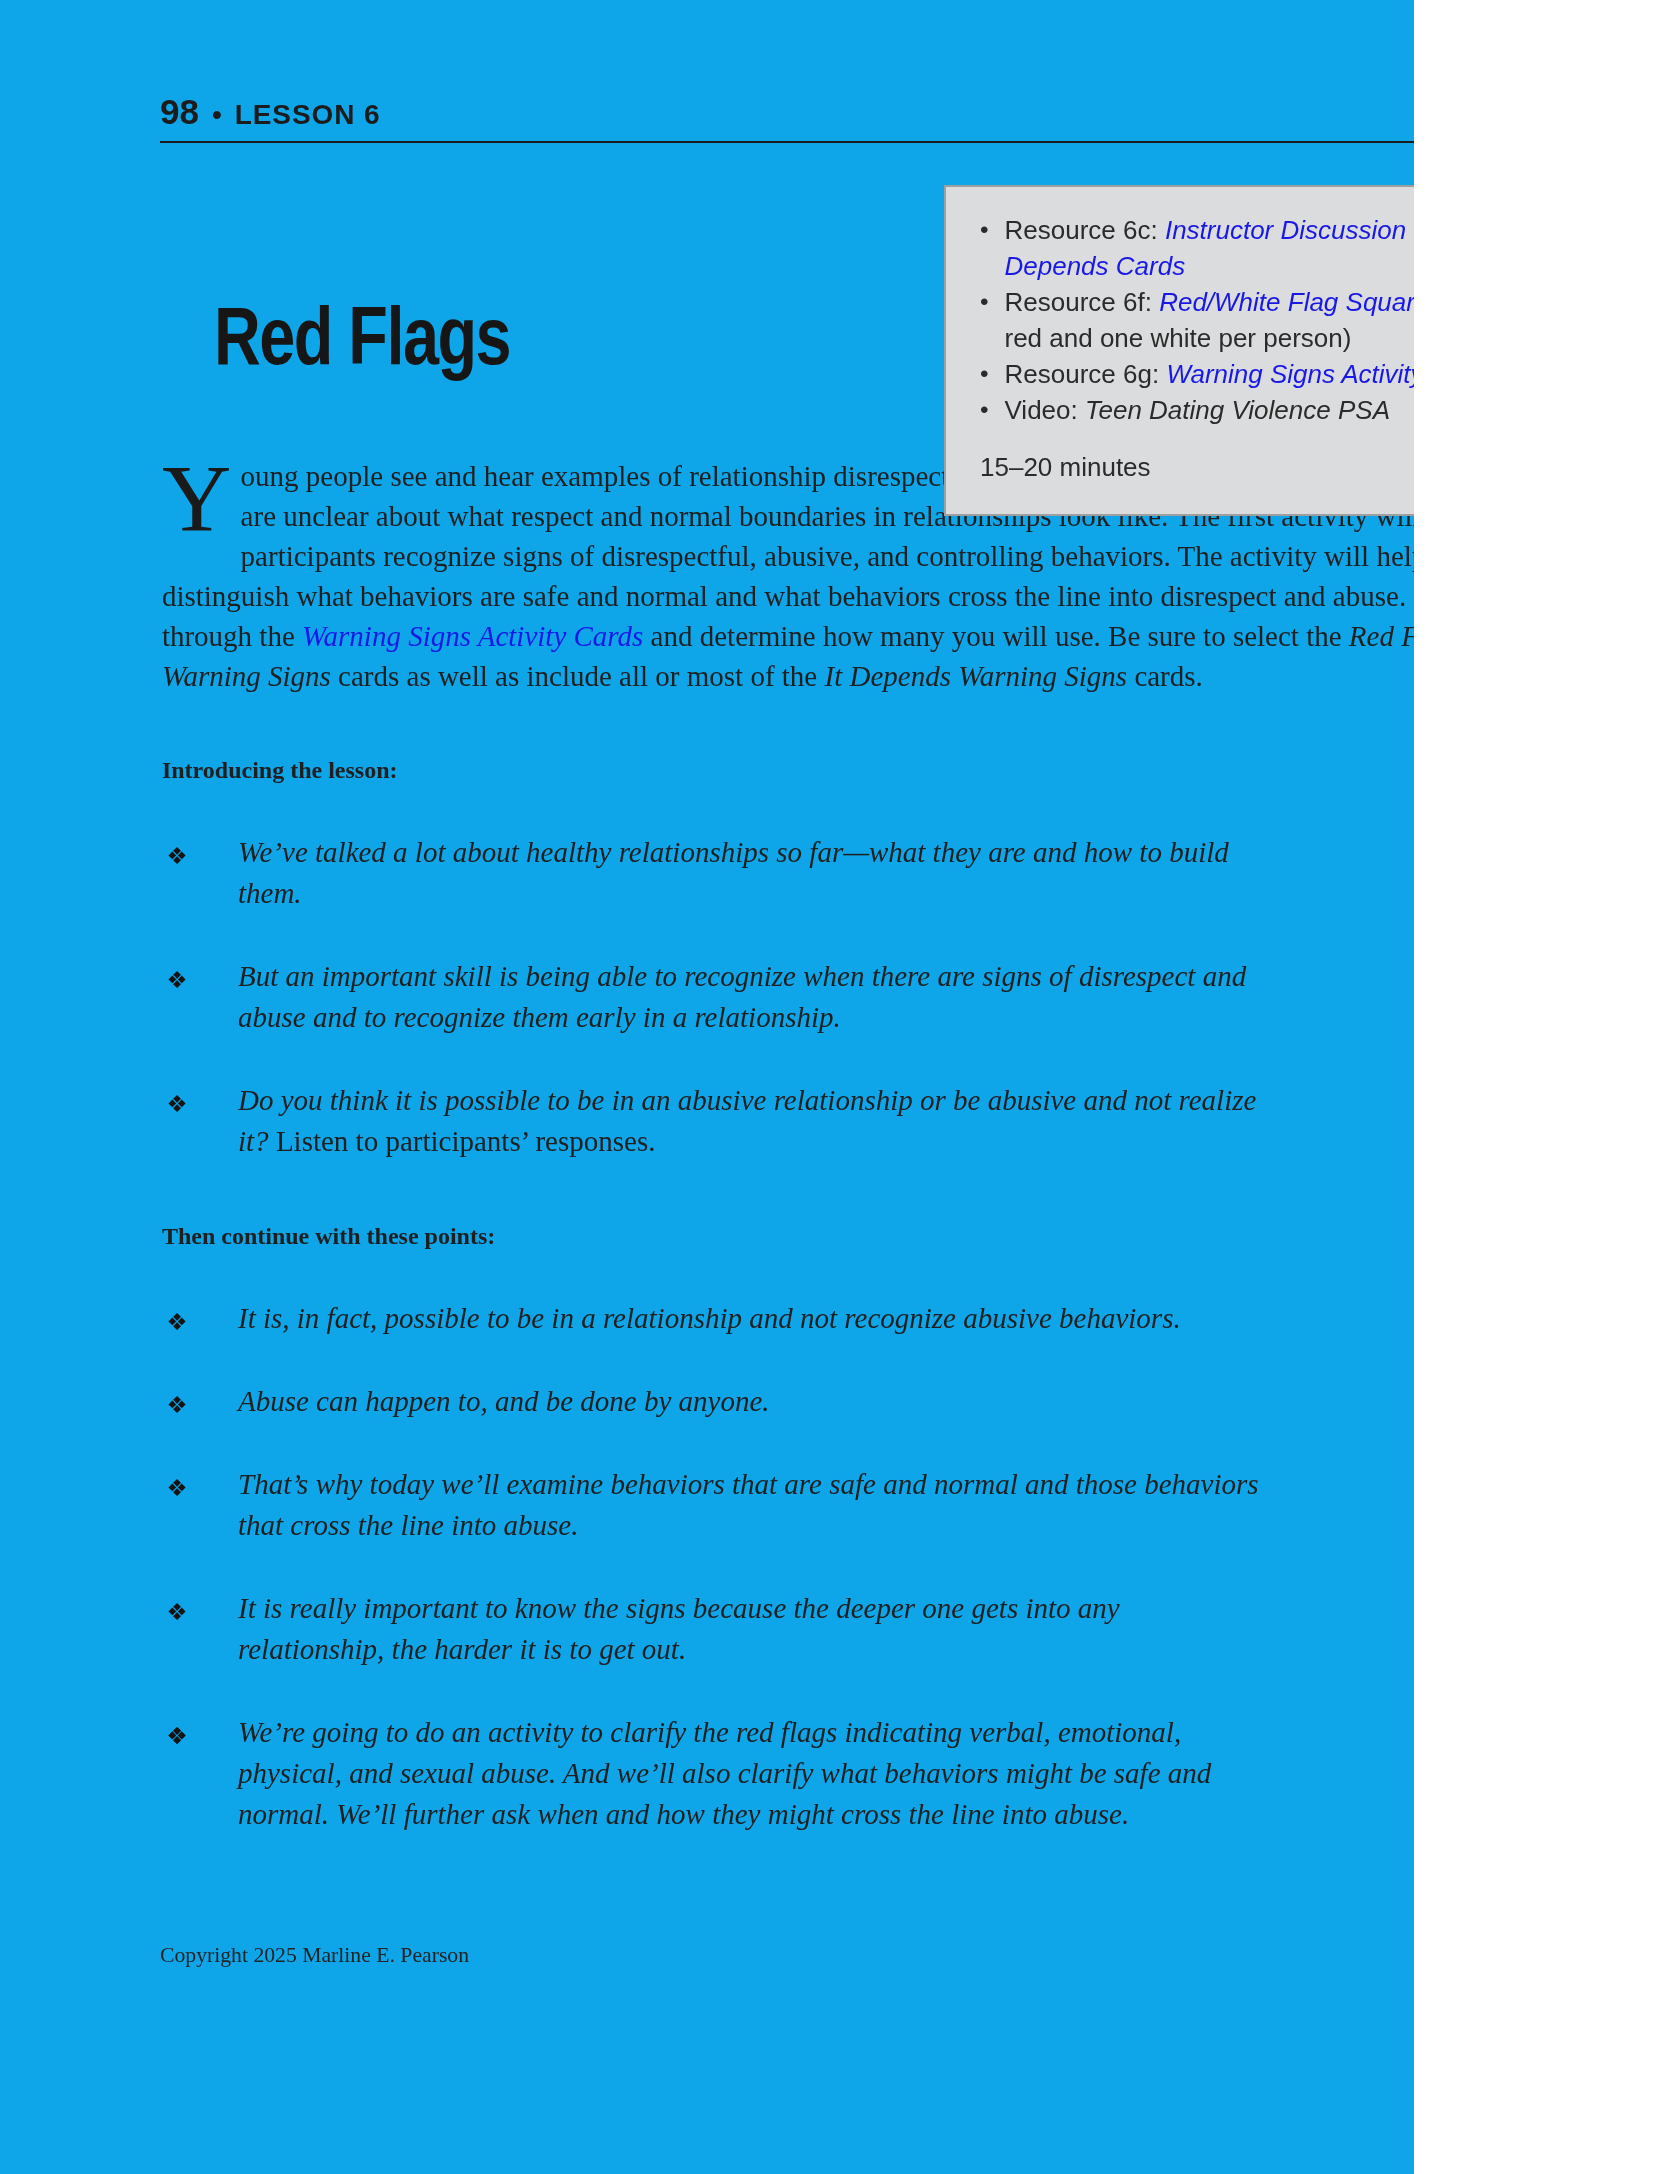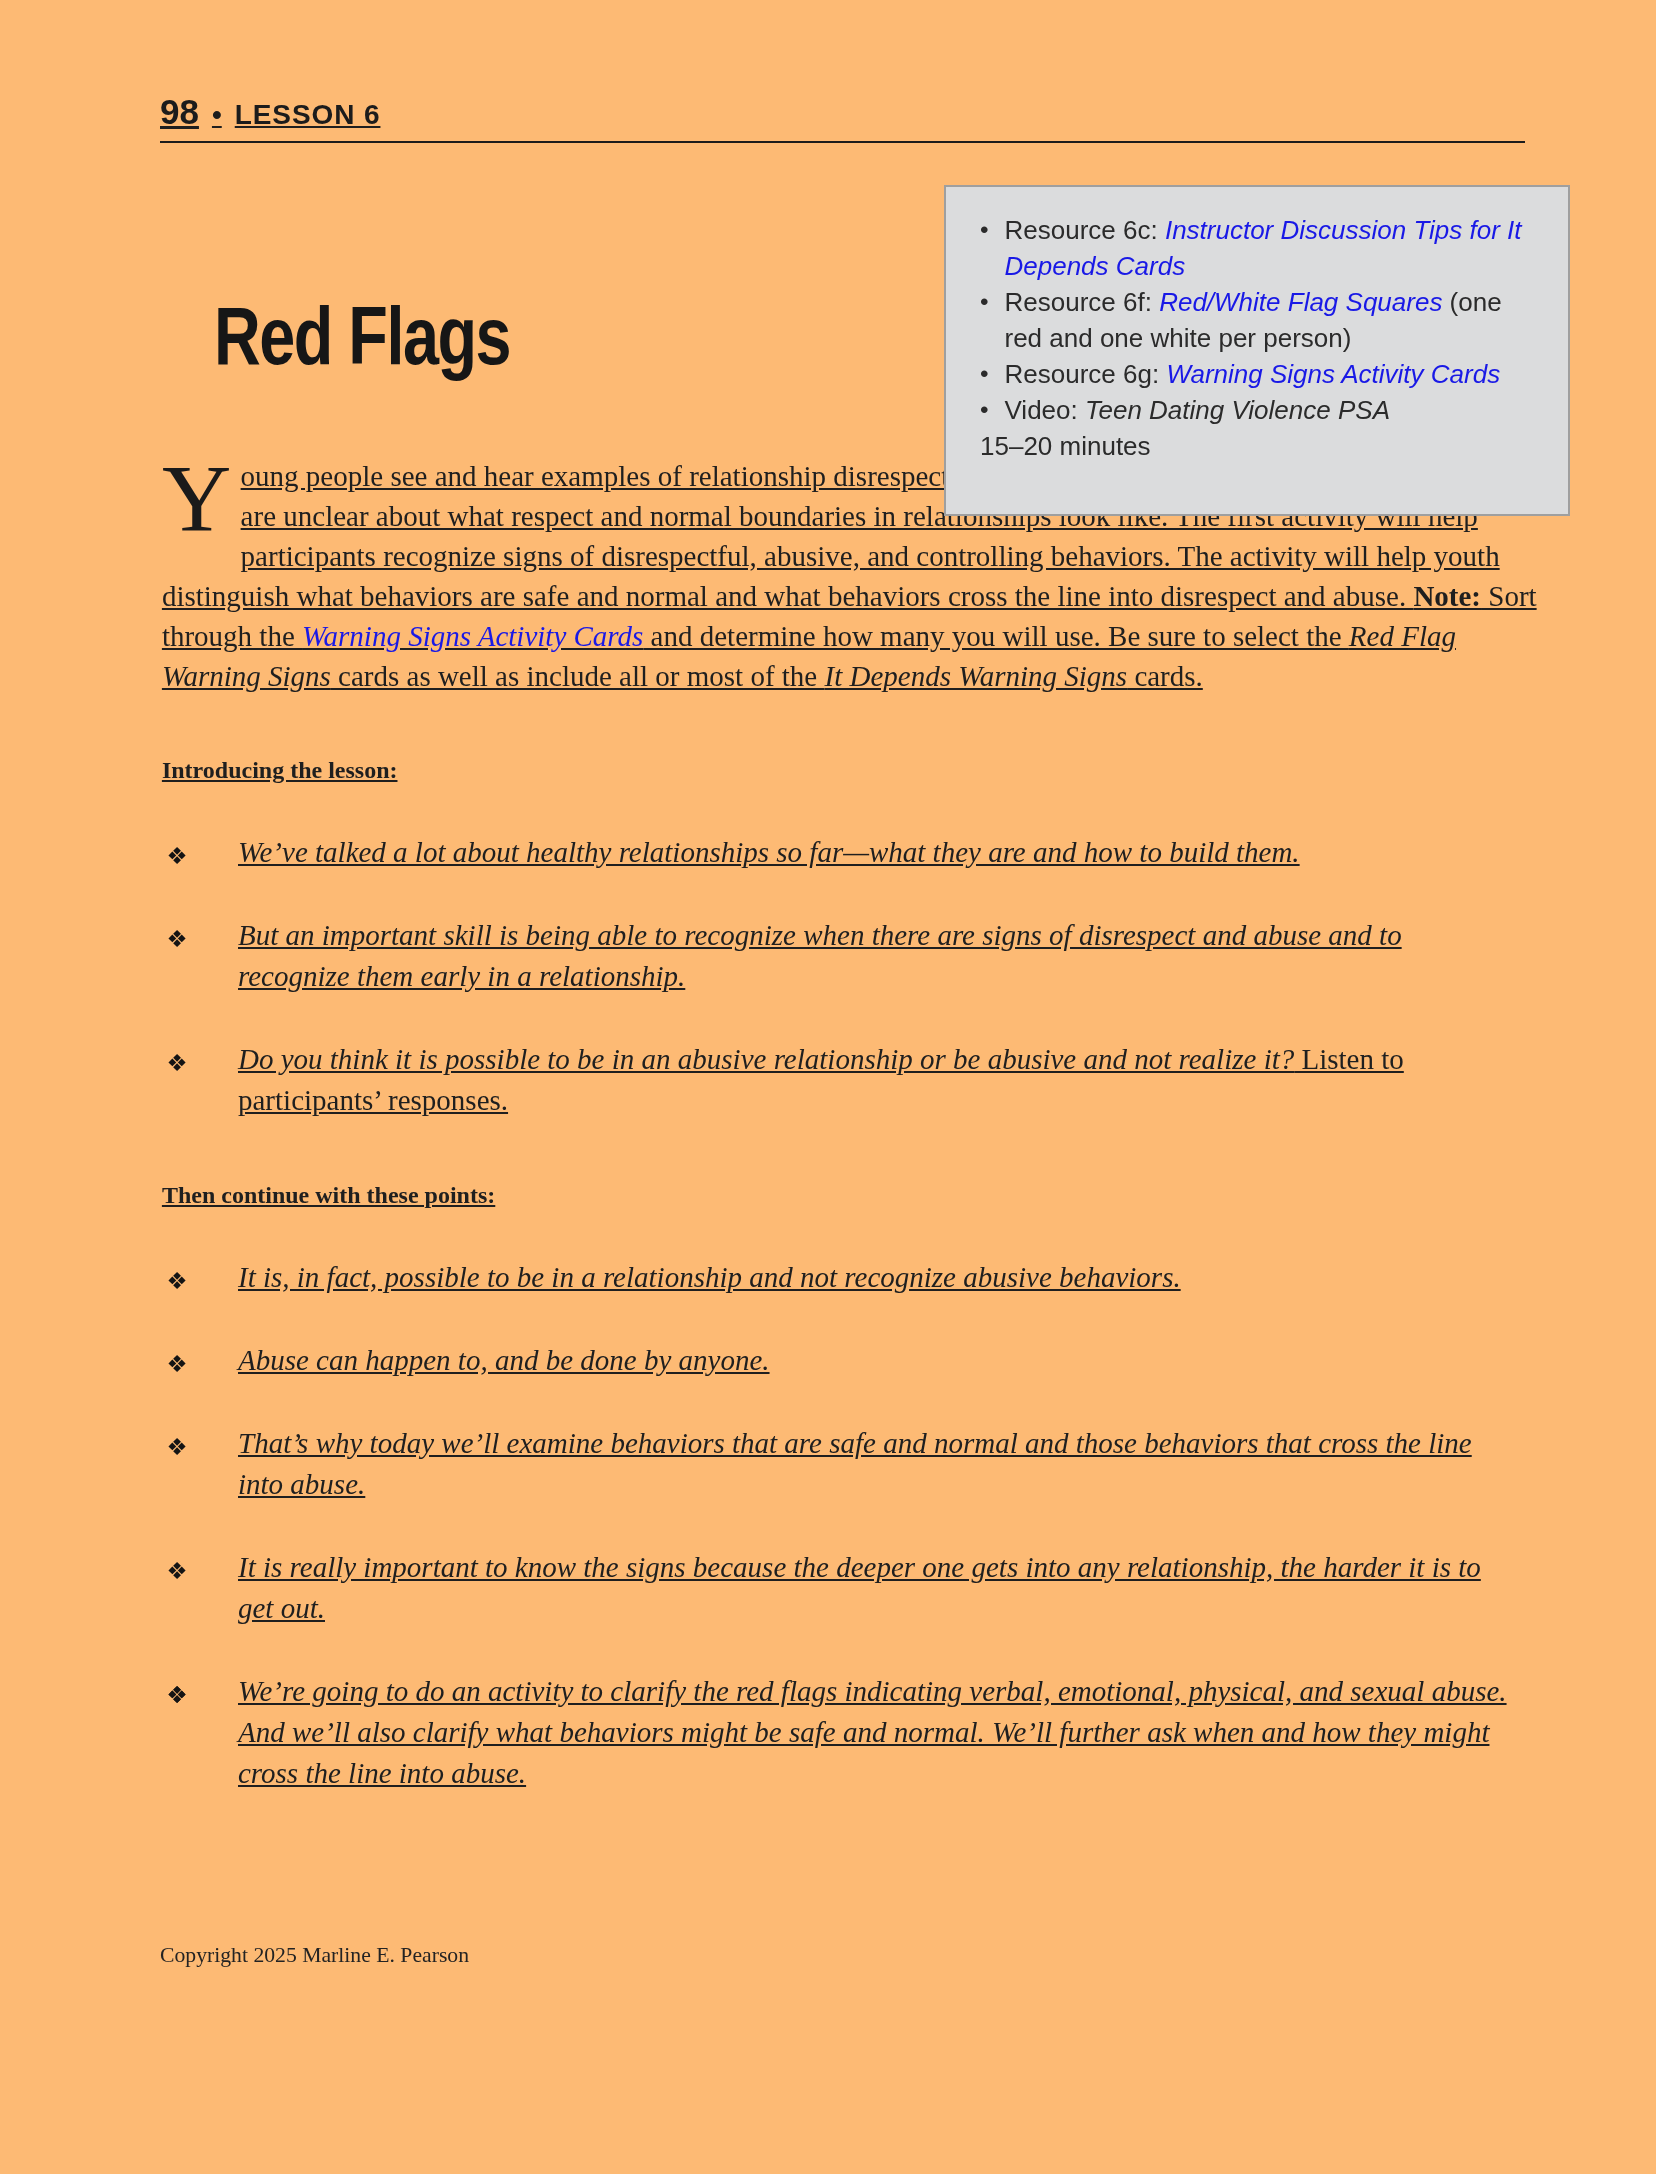--- a/index.html
+++ b/index.html
@@ -1,25 +1,24 @@
 <!DOCTYPE html>
 <html style="font-size:15px"><head>
 <meta charset="utf-8">
 <style>
   html,body{margin:0;padding:0;background:#ffffff;}
   .page{
     position:relative;
-    width:1656px;height:2174px;
-    background:#fdba74;
+    width:1414px;height:2174px;
+    background:#0ea5e9;
     font-family:"Liberation Serif", serif;
     color:#1f1f1f;
     overflow:hidden;
     box-sizing:border-box;
     padding:92px 141px 0 160px;
-    text-decoration:underline;
   }
   
   .pagehead{
     font-family:"Liberation Sans", sans-serif;
     font-weight:bold;color:#1c1c1c;
     display:flex;align-items:baseline;gap:13px;
   }
   .pagenum{font-size:35px;letter-spacing:0;}
   .headdot{font-size:28px;}
   .lessonlbl{font-size:28px;letter-spacing:0.9px;}
@@ -34,21 +33,21 @@
     background:#dbdcdd;border:2.8px solid #9f9f9f;
     padding:24.5px 22.6px 0 34px;
     font-family:"Liberation Sans", sans-serif;
     font-size:26px;line-height:36px;color:#2b2b2b;
   }
   .resbox ul{list-style:none;margin:0;padding:0;}
   .resbox li{position:relative;padding-left:24.5px;}
   .resbox .dot{position:absolute;left:0;top:0;font-size:24.5px;}
   .res-link{color:#1919e6;font-style:italic;text-decoration:none;}
   .res-em{font-style:italic;color:#2b2b2b;margin-top:28px;}
-  .duration{}
+  .duration{margin-top:21px;}
   
   .sectitle{
     margin:150px 0 0 9.4px;
     font-family:"Liberation Sans", sans-serif;
     font-weight:bold;color:#161616;
     font-size:81px;line-height:87px;letter-spacing:-1.9px;
   }
   .squeeze{display:inline-block;transform:scaleX(0.80);transform-origin:0 50%;white-space:nowrap;}
   .titleline2{margin-left:45px;}
   

